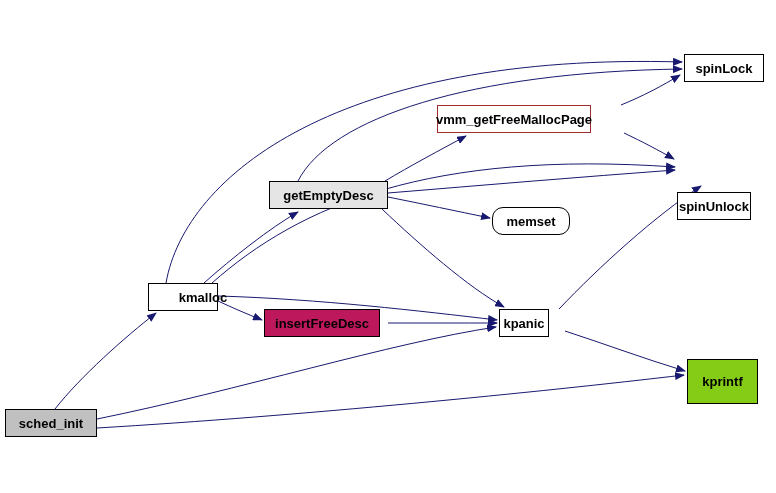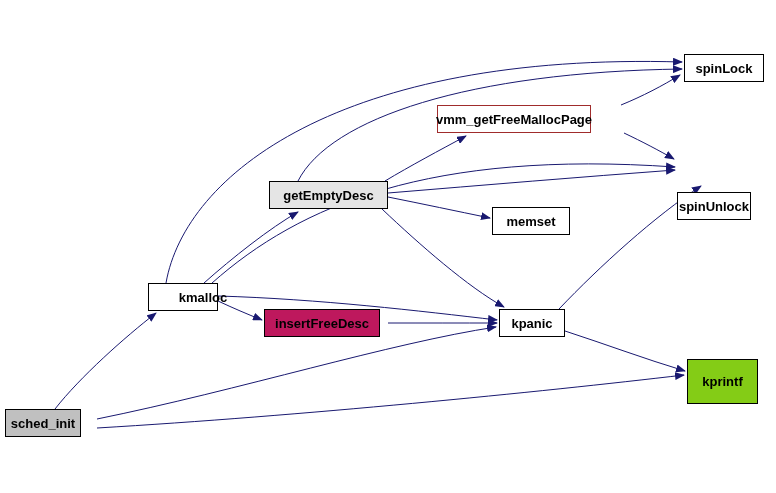--- a/index.html
+++ b/index.html
@@ -67,23 +67,23 @@
       <path class="edge" d="M 385,181 C 410,166 440,150 466,136" stroke="#191970" marker-end="url(#arrowhead)"></path>
       <path class="edge" d="M 388,197 C 423,204 456,211 490,218" stroke="#191970" marker-end="url(#arrowhead)"></path>
       <path class="edge" d="M 382,209 C 420,245 468,287 504,307" stroke="#191970" marker-end="url(#arrowhead)"></path>
       <path class="edge" d="M 388,193 C 485,185 580,177 675,170" stroke="#191970" marker-end="url(#arrowhead)"></path>
       <path class="edge" d="M 621,105 C 643,96 662,86 680,75" stroke="#191970" marker-end="url(#arrowhead)"></path>
       <path class="edge" d="M 624,133 C 643,142 658,150 674,159" stroke="#191970" marker-end="url(#arrowhead)"></path>
       <path class="edge" d="M 388,323 C 424,323 460,323 497,323" stroke="#191970" marker-end="url(#arrowhead)"></path>
       <path class="edge" d="M 565,331 C 605,344 645,359 685,371" stroke="#191970" marker-end="url(#arrowhead)"></path>
       <path class="edge" d="M 559,309 C 600,266 655,216 701,186" stroke="#191970" marker-end="url(#arrowhead)"></path>
     </svg>
-    <div class="node root" style="left: 5px; top: 409px; width: 76px; height: 28px; background: rgb(192, 192, 192); border-color: rgb(0, 0, 0);">sched_init</div>
+    <div class="node root" style="left: 5px; top: 409px; width: 92px; height: 28px; background: rgb(192, 192, 192); border-color: rgb(0, 0, 0);">sched_init</div>
     <div class="node normal" style="left: 148px; top: 283px; width: 70px; height: 28px; background: rgb(255, 255, 255); border-color: rgb(0, 0, 0); padding-left: 40px;">kmalloc</div>
     <div class="node normal" style="left: 269px; top: 181px; width: 119px; height: 28px; background: #e5e5e5; border-color: rgb(0, 0, 0);">getEmptyDesc</div>
     <div class="node normal" style="left: 264px; top: 309px; width: 116px; height: 28px; background: #be185d; border-color: rgb(0, 0, 0);">insertFreeDesc</div>
     <div class="node truncated" style="left: 437px; top: 105px; width: 154px; height: 28px; background: rgb(255, 255, 255); border-color: rgb(160, 44, 44);">vmm_getFreeMallocPage</div>
-    <div class="node normal" style="left: 492px; top: 207px; width: 78px; height: 28px; background: rgb(255, 255, 255); border-color: rgb(0, 0, 0);">memset</div>
-    <div class="node normal" style="left: 499px; top: 309px; width: 66px; height: 28px; background: rgb(255, 255, 255); border-color: rgb(0, 0, 0);">kpanic</div>
+    <div class="node normal" style="left: 492px; top: 207px; width: 78px; height: 28px; background: rgb(255, 255, 255); border-color: rgb(0, 0, 0); border-radius: 11px;">memset</div>
+    <div class="node normal" style="left: 499px; top: 309px; width: 50px; height: 28px; background: rgb(255, 255, 255); border-color: rgb(0, 0, 0);">kpanic</div>
     <div class="node normal" style="left: 684px; top: 54px; width: 80px; height: 28px; background: rgb(255, 255, 255); border-color: rgb(0, 0, 0);">spinLock</div>
     <div class="node normal" style="left: 677px; top: 148px; width: 74px; height: 28px; background: rgb(255, 255, 255); border-color: rgb(0, 0, 0); margin-top: 44px;">spinUnlock</div>
     <div class="node normal" style="left: 687px; top: 359px; width: 71px; height: 45px; background: #84cc16; border-color: rgb(0, 0, 0);">kprintf</div>
   </div>
 
 </body></html>

